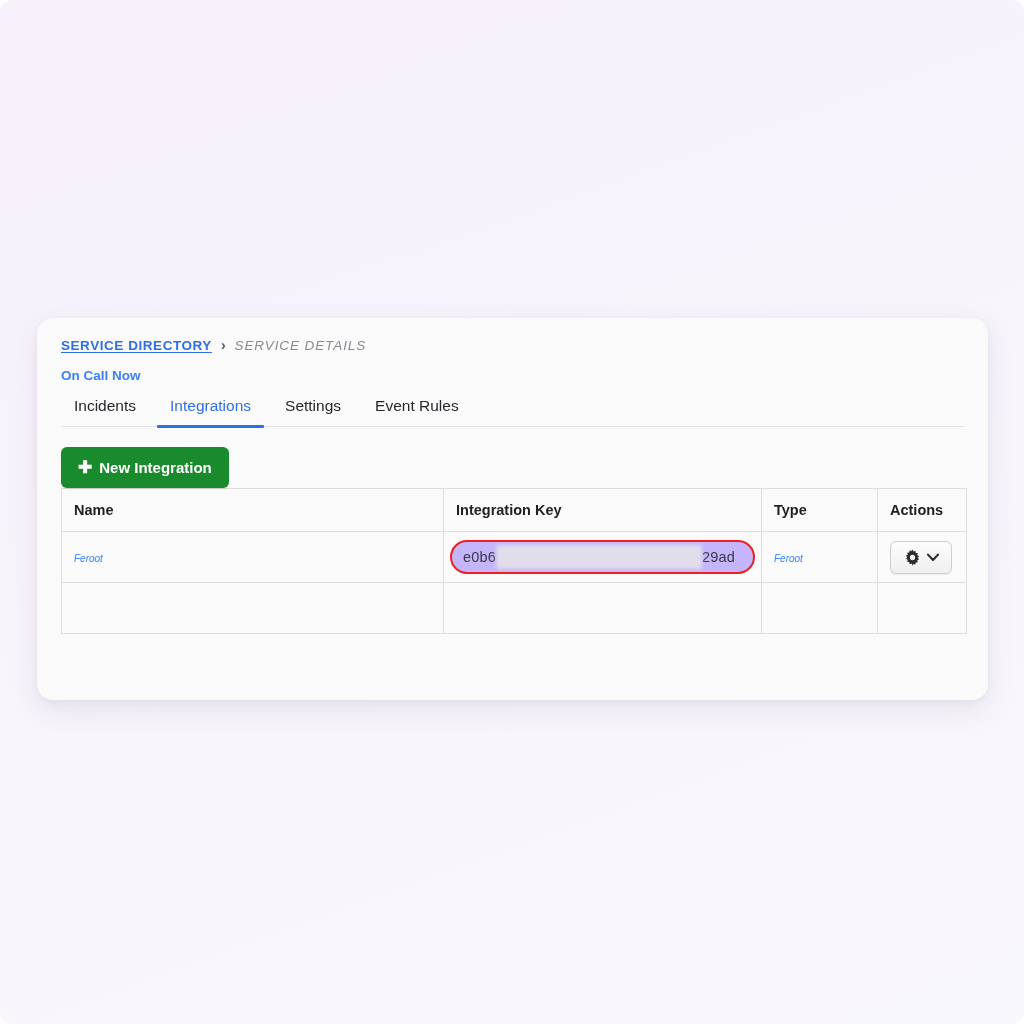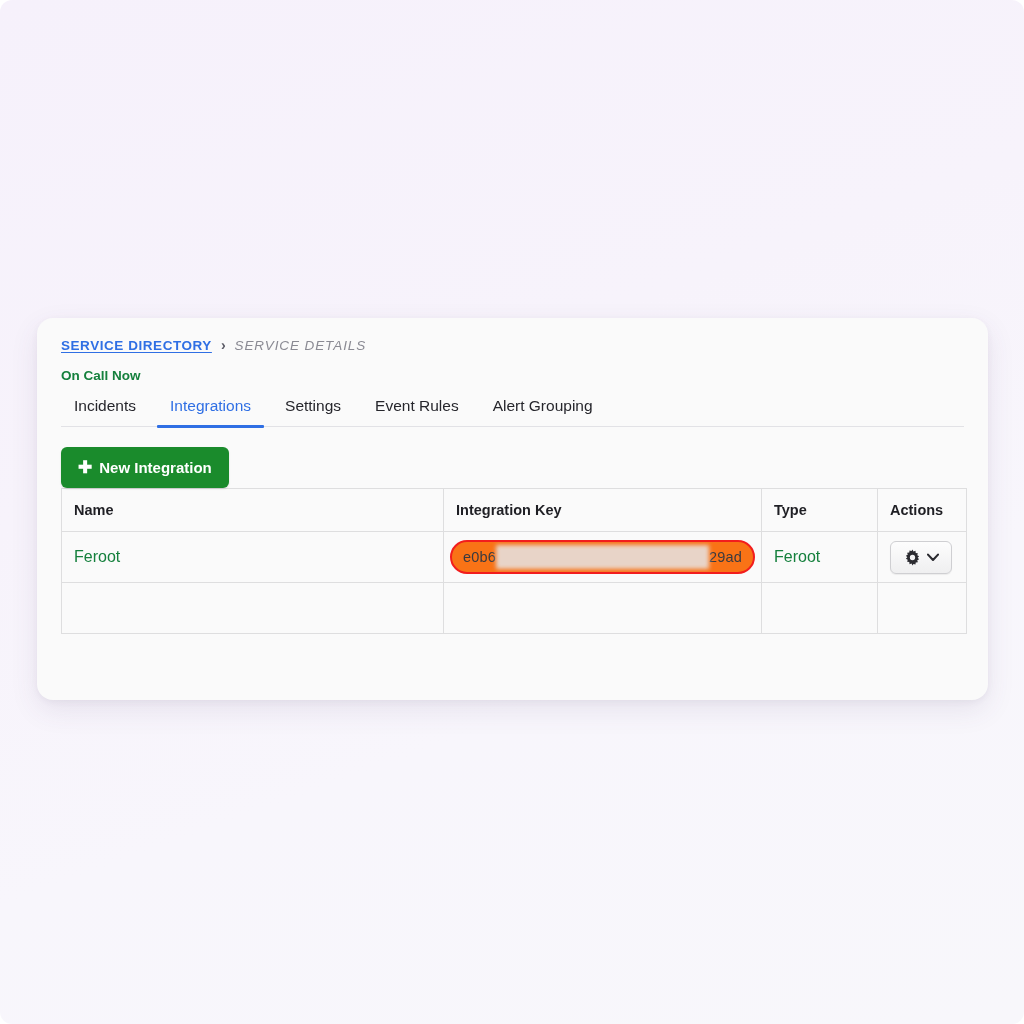--- a/index.html
+++ b/index.html
@@ -101,21 +101,21 @@
     font-size: 13.5px;
     font-weight: 700;
     white-space: nowrap;
   }
   .warn-tri { display: block; }
 
   
   .oncall-label {
     font-size: 13.5px;
     font-weight: 700;
-    color: #15803d;
+    color: #3b82f6;
     margin-bottom: 6px;
   }
   .oncall-link {
     display: inline-block;
     font-size: 14.5px;
     color: #3b6fe0;
     border-bottom: 1.5px dotted #7fa2ec;
     cursor: pointer;
     padding-bottom: 1px;
     margin-bottom: 22px;
@@ -203,34 +203,35 @@
     height: 50px;
     font-size: 14.5px;
     background: #fafafa;
   }
   .c-name  { width: 382px; }
   .c-key   { width: 318px; }
   .c-type  { width: 116px; }
   .c-act   { width: 89px; }
 
   .cell-link {
-    color: #15803d;
-    cursor: pointer;
-    font-size: 16px;
+    color: #3b82f6;
+    cursor: pointer;
+    font-size: 10px;
+    font-style: italic;
   }
 
   
   .key-cell { position: relative; padding: 0 !important; }
   .key-box {
     position: relative;
     margin: 7px 6px;
     height: 34px;
     border: 2.5px solid #f21d1d;
     border-radius: 17px;
-    background: #f97316;
+    background: #c4b5fd;
     display: flex;
     align-items: center;
     overflow: hidden;
     box-sizing: border-box;
   }
   .key-text {
     font-size: 14.5px;
     color: #3a3a40;
     letter-spacing: 0.2px;
     padding-left: 11px;
@@ -242,21 +243,21 @@
     margin: 3px 0;
     background: repeating-linear-gradient(
         90deg,
         #d9d9dc 0px, #d9d9dc 2px,
         #eeeef0 2px, #eeeef0 5px);
     filter: blur(2.2px);
     opacity: 0.85;
   }
   .key-text.tail {
     padding-left: 0;
-    padding-right: 11px;
+    padding-right: 18px;
   }
 
   
   .gear-btn {
     display: inline-flex;
     align-items: center;
     justify-content: center;
     gap: 6px;
     width: 62px;
     height: 33px;
@@ -295,23 +296,20 @@
           <span>Incidents</span>
         </div>
         <div class="tab active">
           <span>Integrations</span>
         </div>
         <div class="tab">
           <span>Settings</span>
         </div>
         <div class="tab">
           <span>Event Rules</span>
-        </div>
-        <div class="tab">
-          <span>Alert Grouping</span>
         </div>
       </div>
 
       
       <button class="btn-new">
         <span class="plus-glyph">✚</span>
         <span>New Integration</span>
       </button>
 
       

